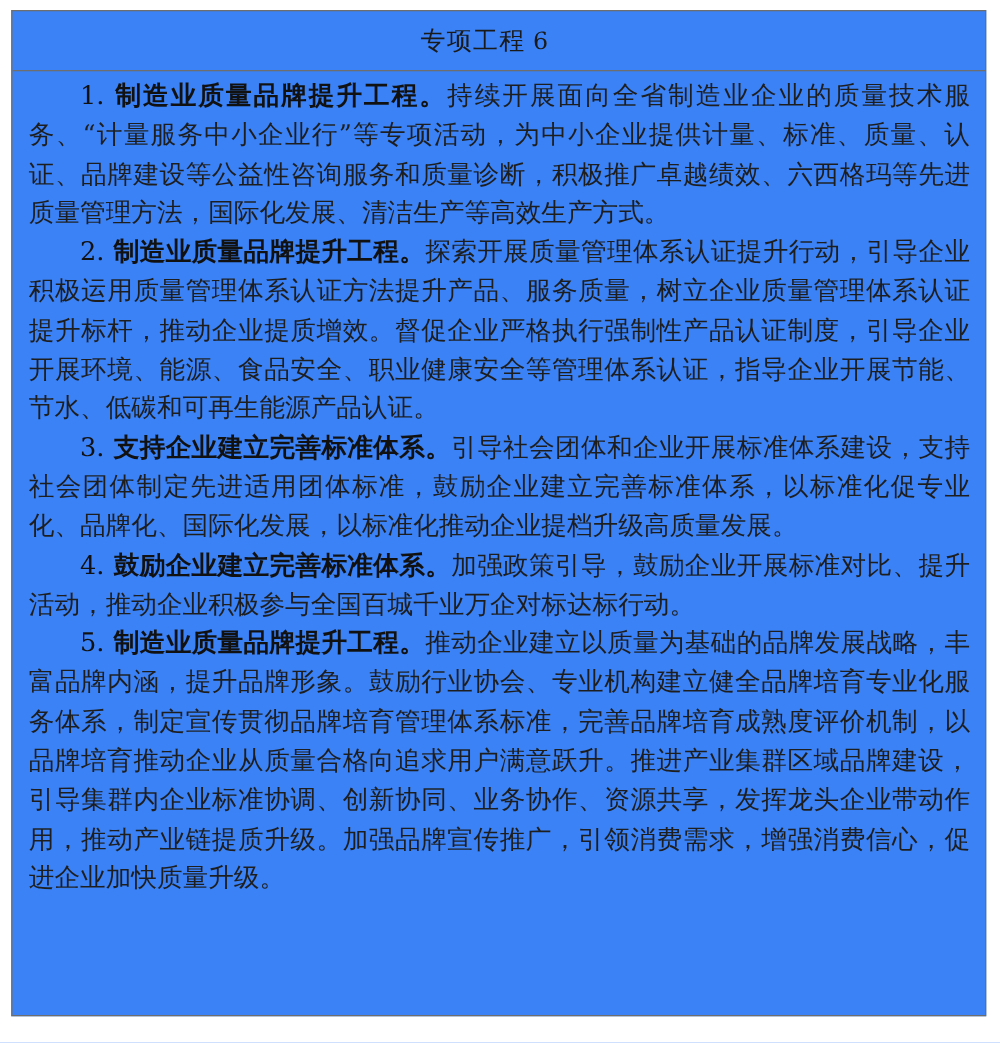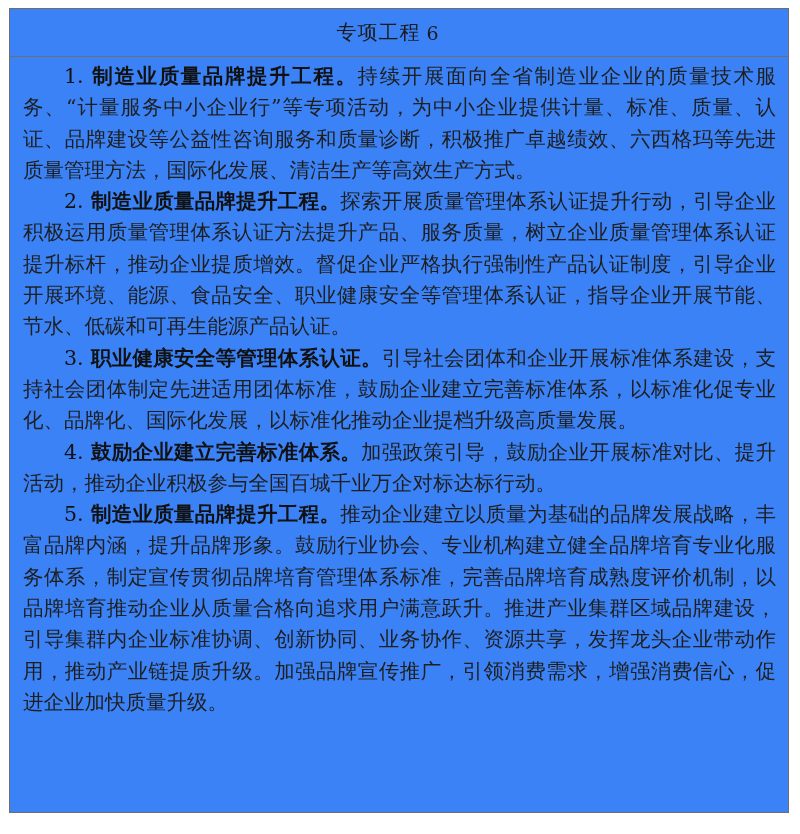--- a/index.html
+++ b/index.html
@@ -64,17 +64,17 @@
 <body>
 
 <div class="box">
   <div class="header">
     <span>专项工程</span>
     <span class="num">6</span>
   </div>
   <div class="body">
     <p class="item"><span class="lead"><span class="lead-num">1.</span> <span>制造业质量品牌提升工程。</span></span><span>持续开展面向全省制造业企业的质量技术服务、“计量服务中小企业行”等专项活动，为中小企业提供计量、标准、质量、认证、品牌建设等公益性咨询服务和质量诊断，积极推广卓越绩效、六西格玛等先进质量管理方法，国际化发展、清洁生产等高效生产方式。</span></p>
     <p class="item"><span class="lead"><span class="lead-num">2.</span> <span>制造业质量品牌提升工程。</span></span><span>探索开展质量管理体系认证提升行动，引导企业积极运用质量管理体系认证方法提升产品、服务质量，树立企业质量管理体系认证提升标杆，推动企业提质增效。督促企业严格执行强制性产品认证制度，引导企业开展环境、能源、食品安全、职业健康安全等管理体系认证，指导企业开展节能、节水、低碳和可再生能源产品认证。</span></p>
-    <p class="item"><span class="lead"><span class="lead-num">3.</span> <span>职业健康安全等管理体系认证。</span></span><span>引导社会团体和企业开展标准体系建设，支持社会团体制定先进适用团体标准，鼓励企业建立完善标准体系，以标准化促专业化、品牌化、国际化发展，以标准化推动企业提档升级高质量发展。</span></p>
+    <p class="item"><span class="lead"><span class="lead-num">3.</span> <span>支持企业建立完善标准体系。</span></span><span>引导社会团体和企业开展标准体系建设，支持社会团体制定先进适用团体标准，鼓励企业建立完善标准体系，以标准化促专业化、品牌化、国际化发展，以标准化推动企业提档升级高质量发展。</span></p>
     <p class="item"><span class="lead"><span class="lead-num">4.</span> <span>鼓励企业建立完善标准体系。</span></span><span>加强政策引导，鼓励企业开展标准对比、提升活动，推动企业积极参与全国百城千业万企对标达标行动。</span></p>
     <p class="item"><span class="lead"><span class="lead-num">5.</span> <span>制造业质量品牌提升工程。</span></span><span>推动企业建立以质量为基础的品牌发展战略，丰富品牌内涵，提升品牌形象。鼓励行业协会、专业机构建立健全品牌培育专业化服务体系，制定宣传贯彻品牌培育管理体系标准，完善品牌培育成熟度评价机制，以品牌培育推动企业从质量合格向追求用户满意跃升。推进产业集群区域品牌建设，引导集群内企业标准协调、创新协同、业务协作、资源共享，发挥龙头企业带动作用，推动产业链提质升级。加强品牌宣传推广，引领消费需求，增强消费信心，促进企业加快质量升级。</span></p>
   </div>
 </div>
 
 </body></html>

